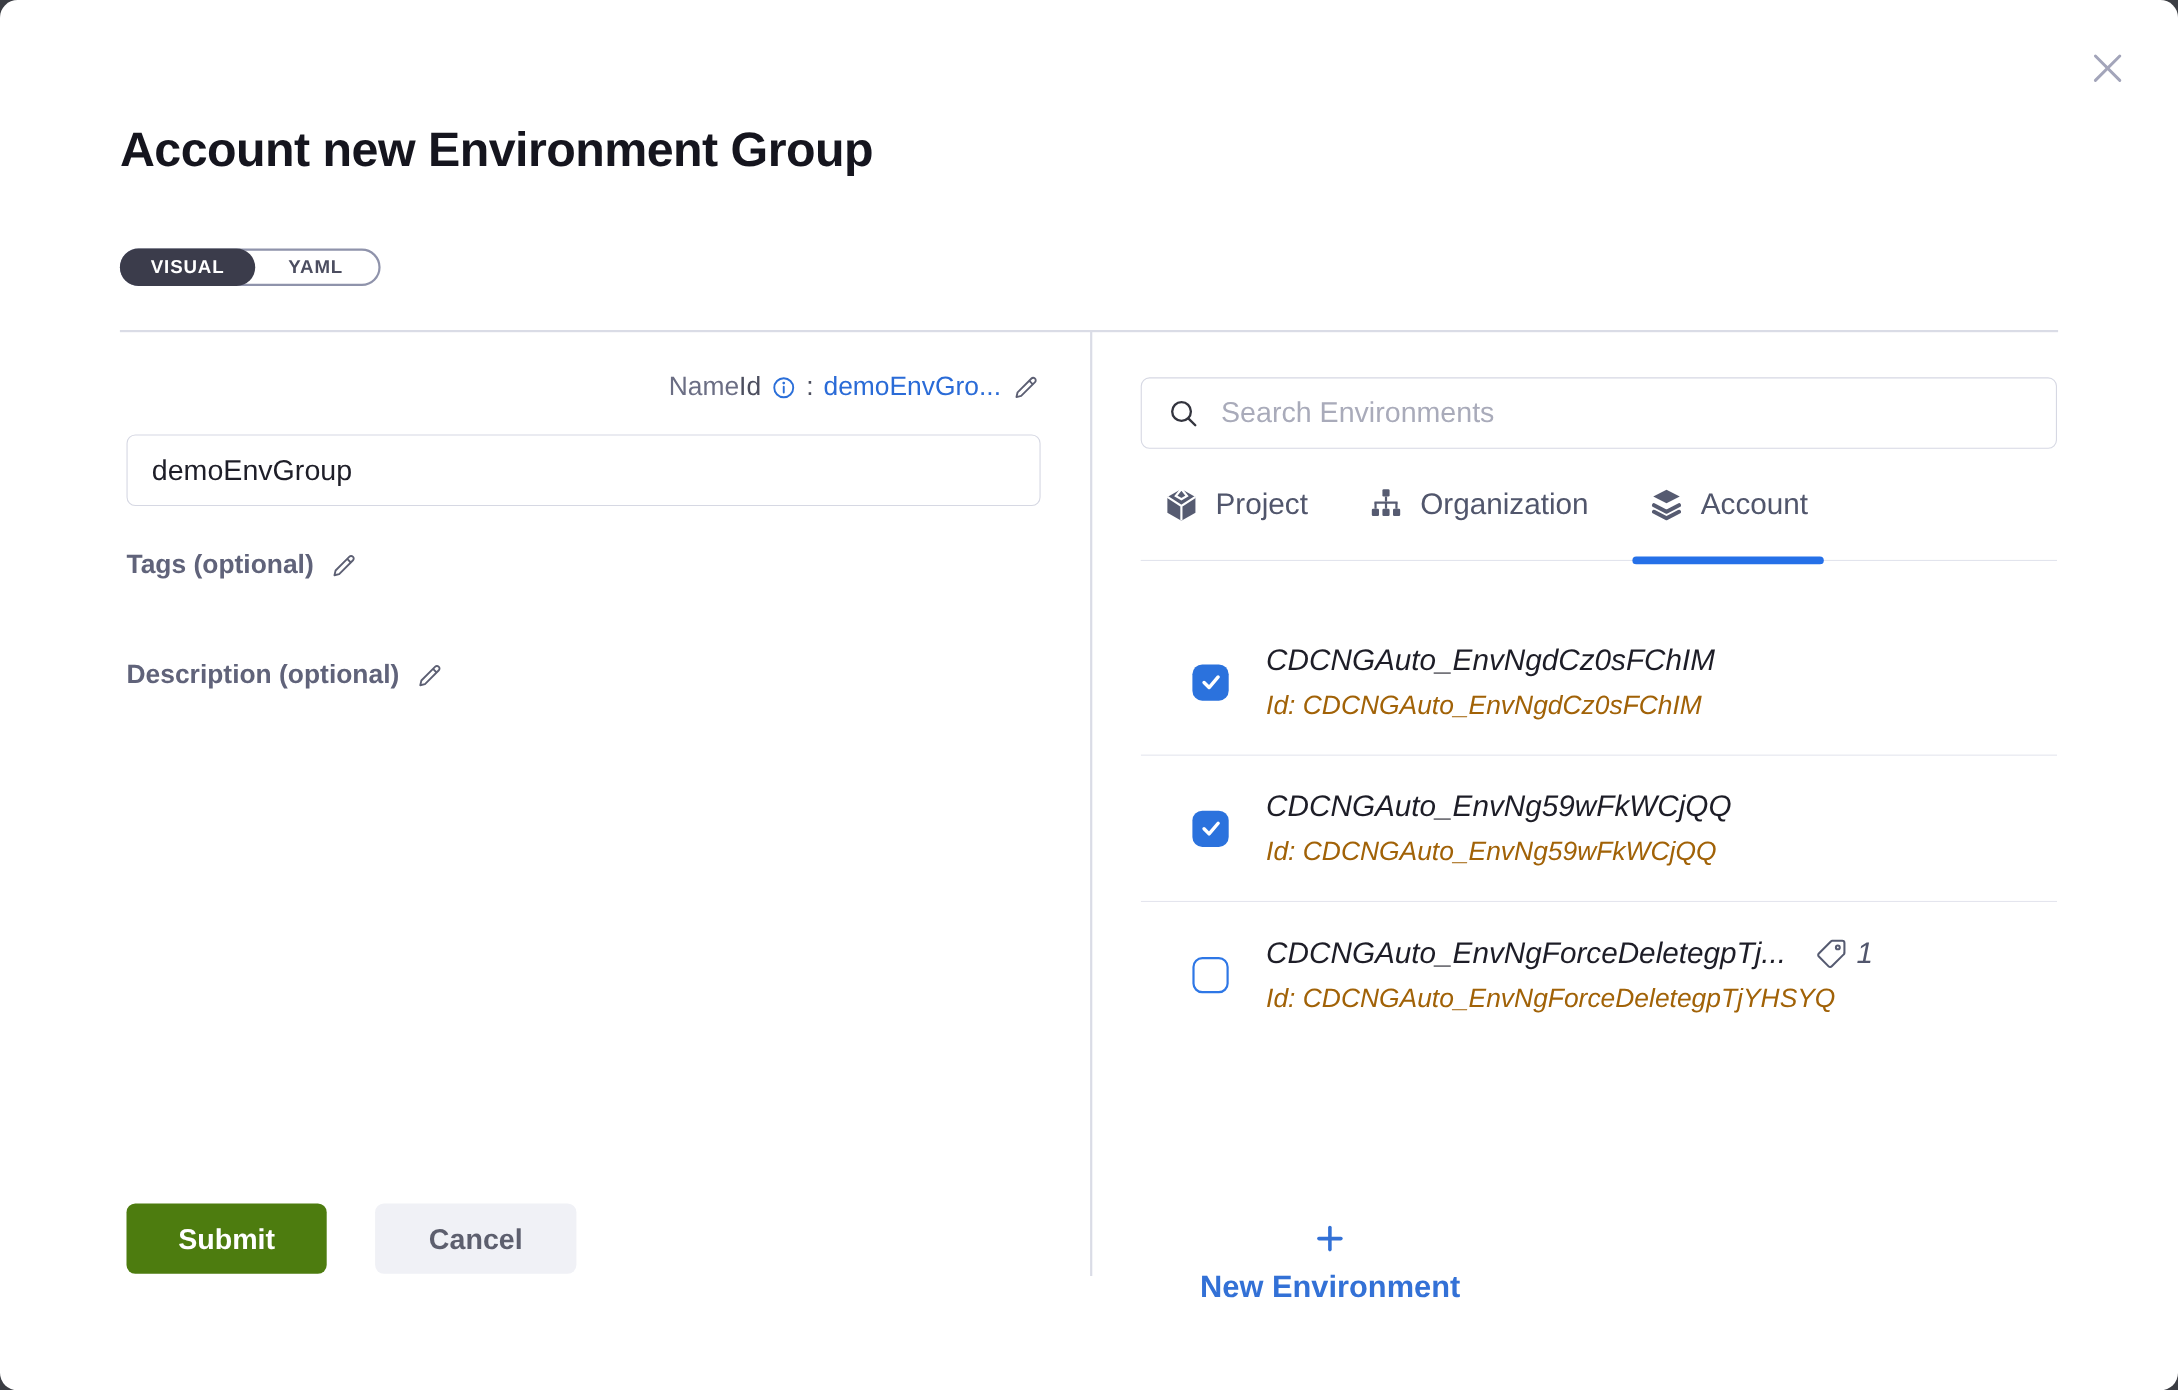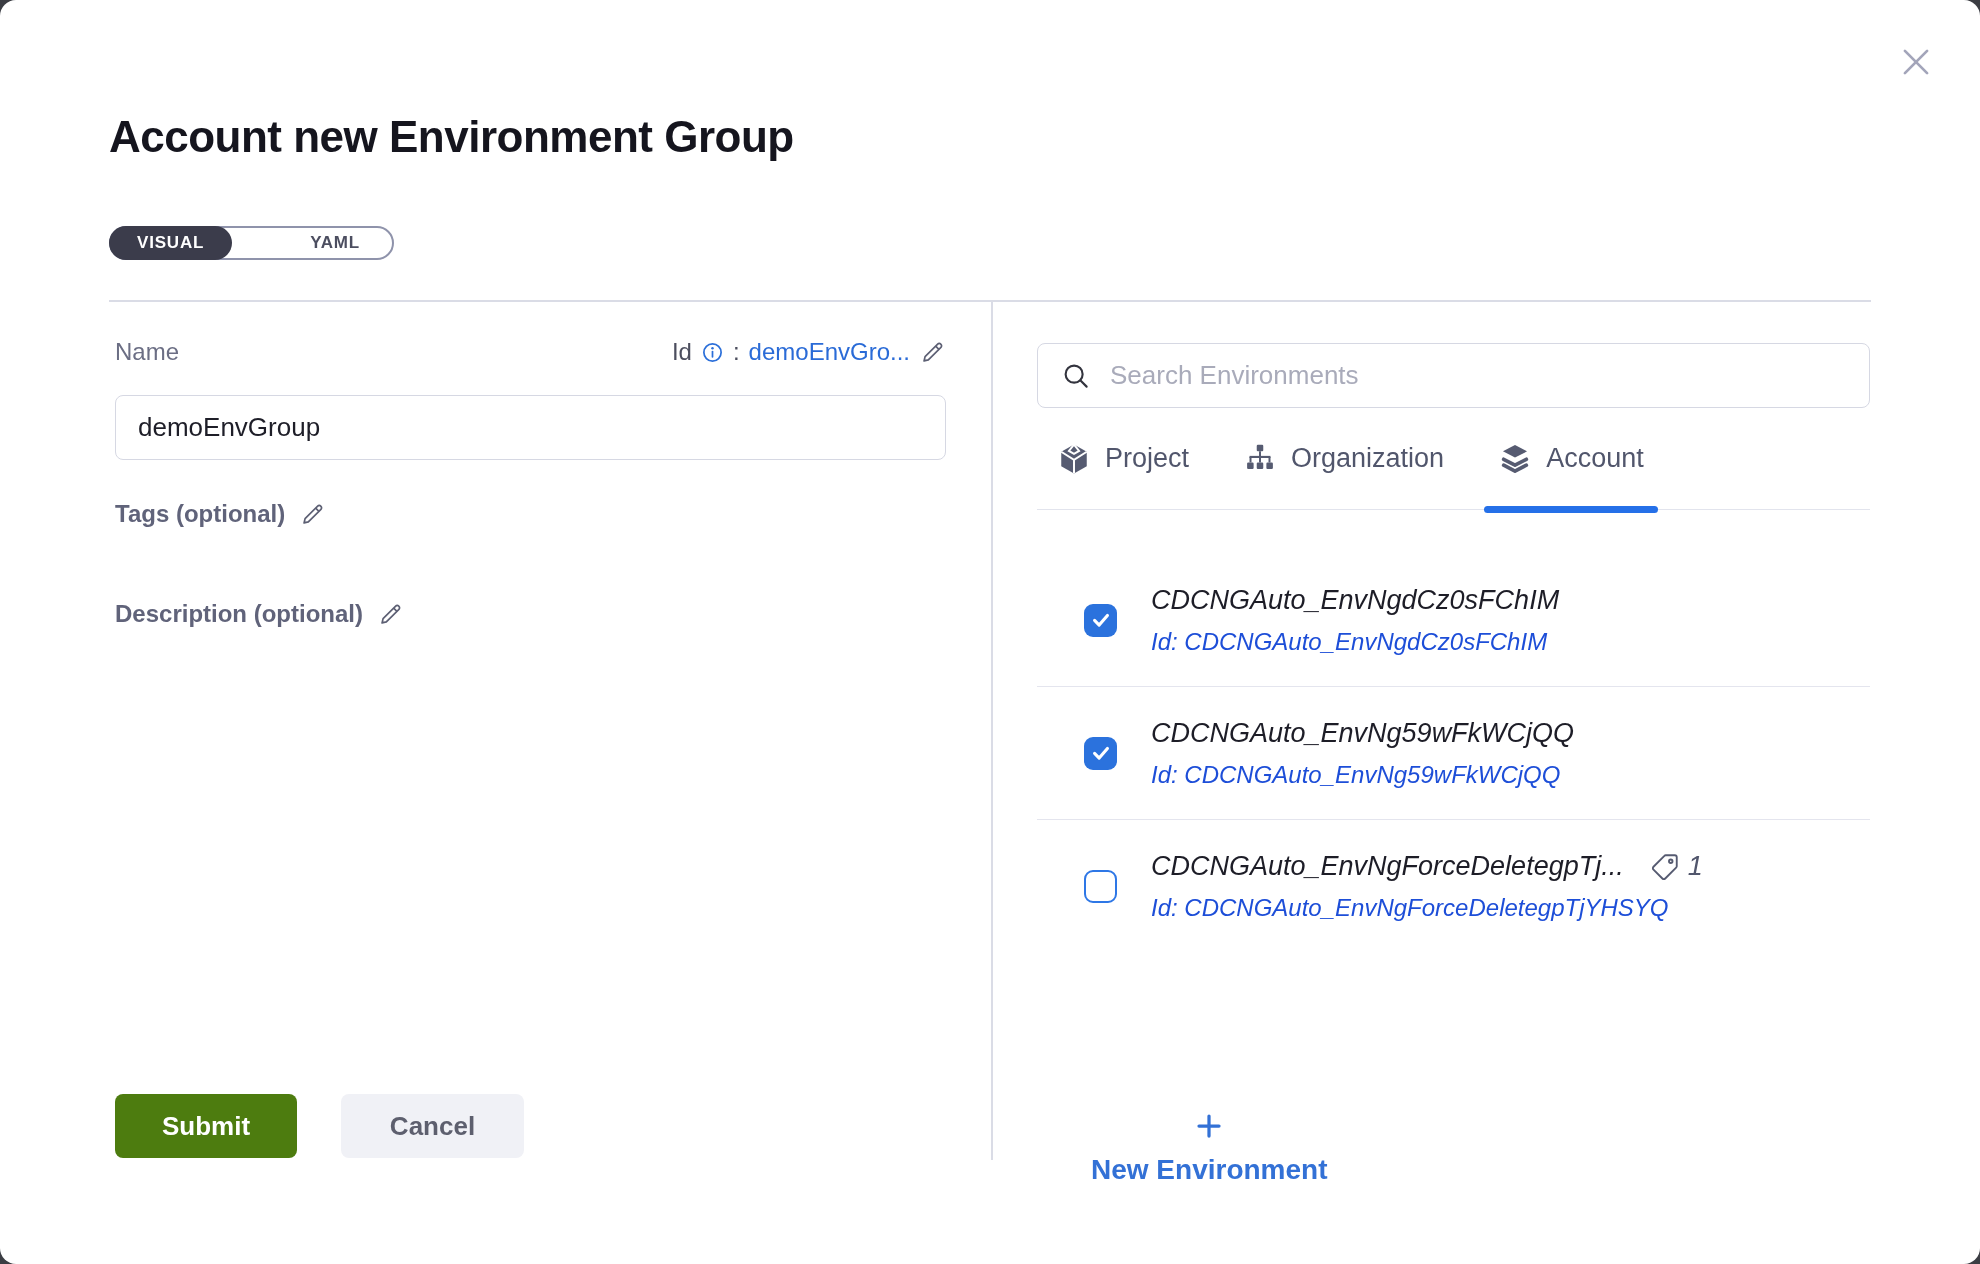--- a/index.html
+++ b/index.html
@@ -24,21 +24,21 @@
   
   .page-title {
     position:absolute; left:109px; top:112px;
     font-size:44px; font-weight:700; color:#15151e;
     letter-spacing:-0.5px;
   }
   
   .mode-toggle {
     position:absolute; left:109px; top:226px; height:34px;
     display:flex; align-items:stretch;
-    border:2px solid #8f93ab; border-radius:19px; background:#fff;gap:48px;
+    border:2px solid #8f93ab; border-radius:19px; background:#fff;
   }
   .mode-seg {
     display:flex; align-items:center;
     font-size:17px; font-weight:700; letter-spacing:0.8px;
     cursor:pointer; border:none; background:none;
   }
   .mode-visual {
     margin:-2px; border-radius:19px; background:#3b3c4b; color:#ffffff;
     padding:0 28px;
   }
@@ -48,21 +48,21 @@
     position:absolute; left:109px; top:300px; width:1762px; height:1.5px;
     background:#dadce6;
   }
   .v-divider {
     position:absolute; left:991px; top:300px; width:1.5px; height:860px;
     background:#dadce6;
   }
   
   .left-pane { position:absolute; left:115px; top:336px; width:831px; }
   .name-row {
-    display:flex; justify-content:space-between; align-items:center;
+    display:flex; justify-content:flex-end; align-items:center;
     height:32px;
   }
   .name-label { font-size:24px; color:#6b6e84; }
   .id-row { display:flex; align-items:center; gap:9px; }
   .id-label { font-size:24px; color:#4c4e5e; }
   .id-colon { font-size:24px; color:#4c4e5e; }
   .id-value { font-size:24px; color:#2a6bd7; cursor:pointer; }
   .icon-btn { background:none; border:none; cursor:pointer; display:flex; align-items:center; }
   .name-input {
     margin-top:27px; width:831px; height:65px;
@@ -124,21 +124,21 @@
   .env-row:last-child { border-bottom:none; }
   .checkbox {
     width:33px; height:33px; border-radius:9px; flex:0 0 33px;
     display:flex; align-items:center; justify-content:center; cursor:pointer;
   }
   .checkbox.checked { background:#2b72dd; }
   .checkbox.unchecked { background:#fff; border:2.5px solid #2e77e6; }
   .env-text { margin-left:34px; min-width:0; }
   .env-title-row { display:flex; align-items:center; gap:26px; }
   .env-name { font-size:27px; color:#1d1d27; white-space:nowrap; }
-  .env-id { font-size:24px; color:#1d4ed8; margin-top:12px; white-space:nowrap; }
+  .env-id { font-size:24px; color:#a16207; margin-top:12px; white-space:nowrap; }
   .tag-badge { display:flex; align-items:center; gap:8px; }
   .tag-count { font-size:27px; color:#51566c; }
   
   .new-env-btn {
     position:absolute; left:54px; top:768px;
     display:flex; align-items:center; gap:13px;
     background:none; border:none; cursor:pointer;
     font-size:28px; font-weight:700; color:#3371d6;
     font-family:"Liberation Sans","DejaVu Sans",sans-serif;
     flex-direction:column;

